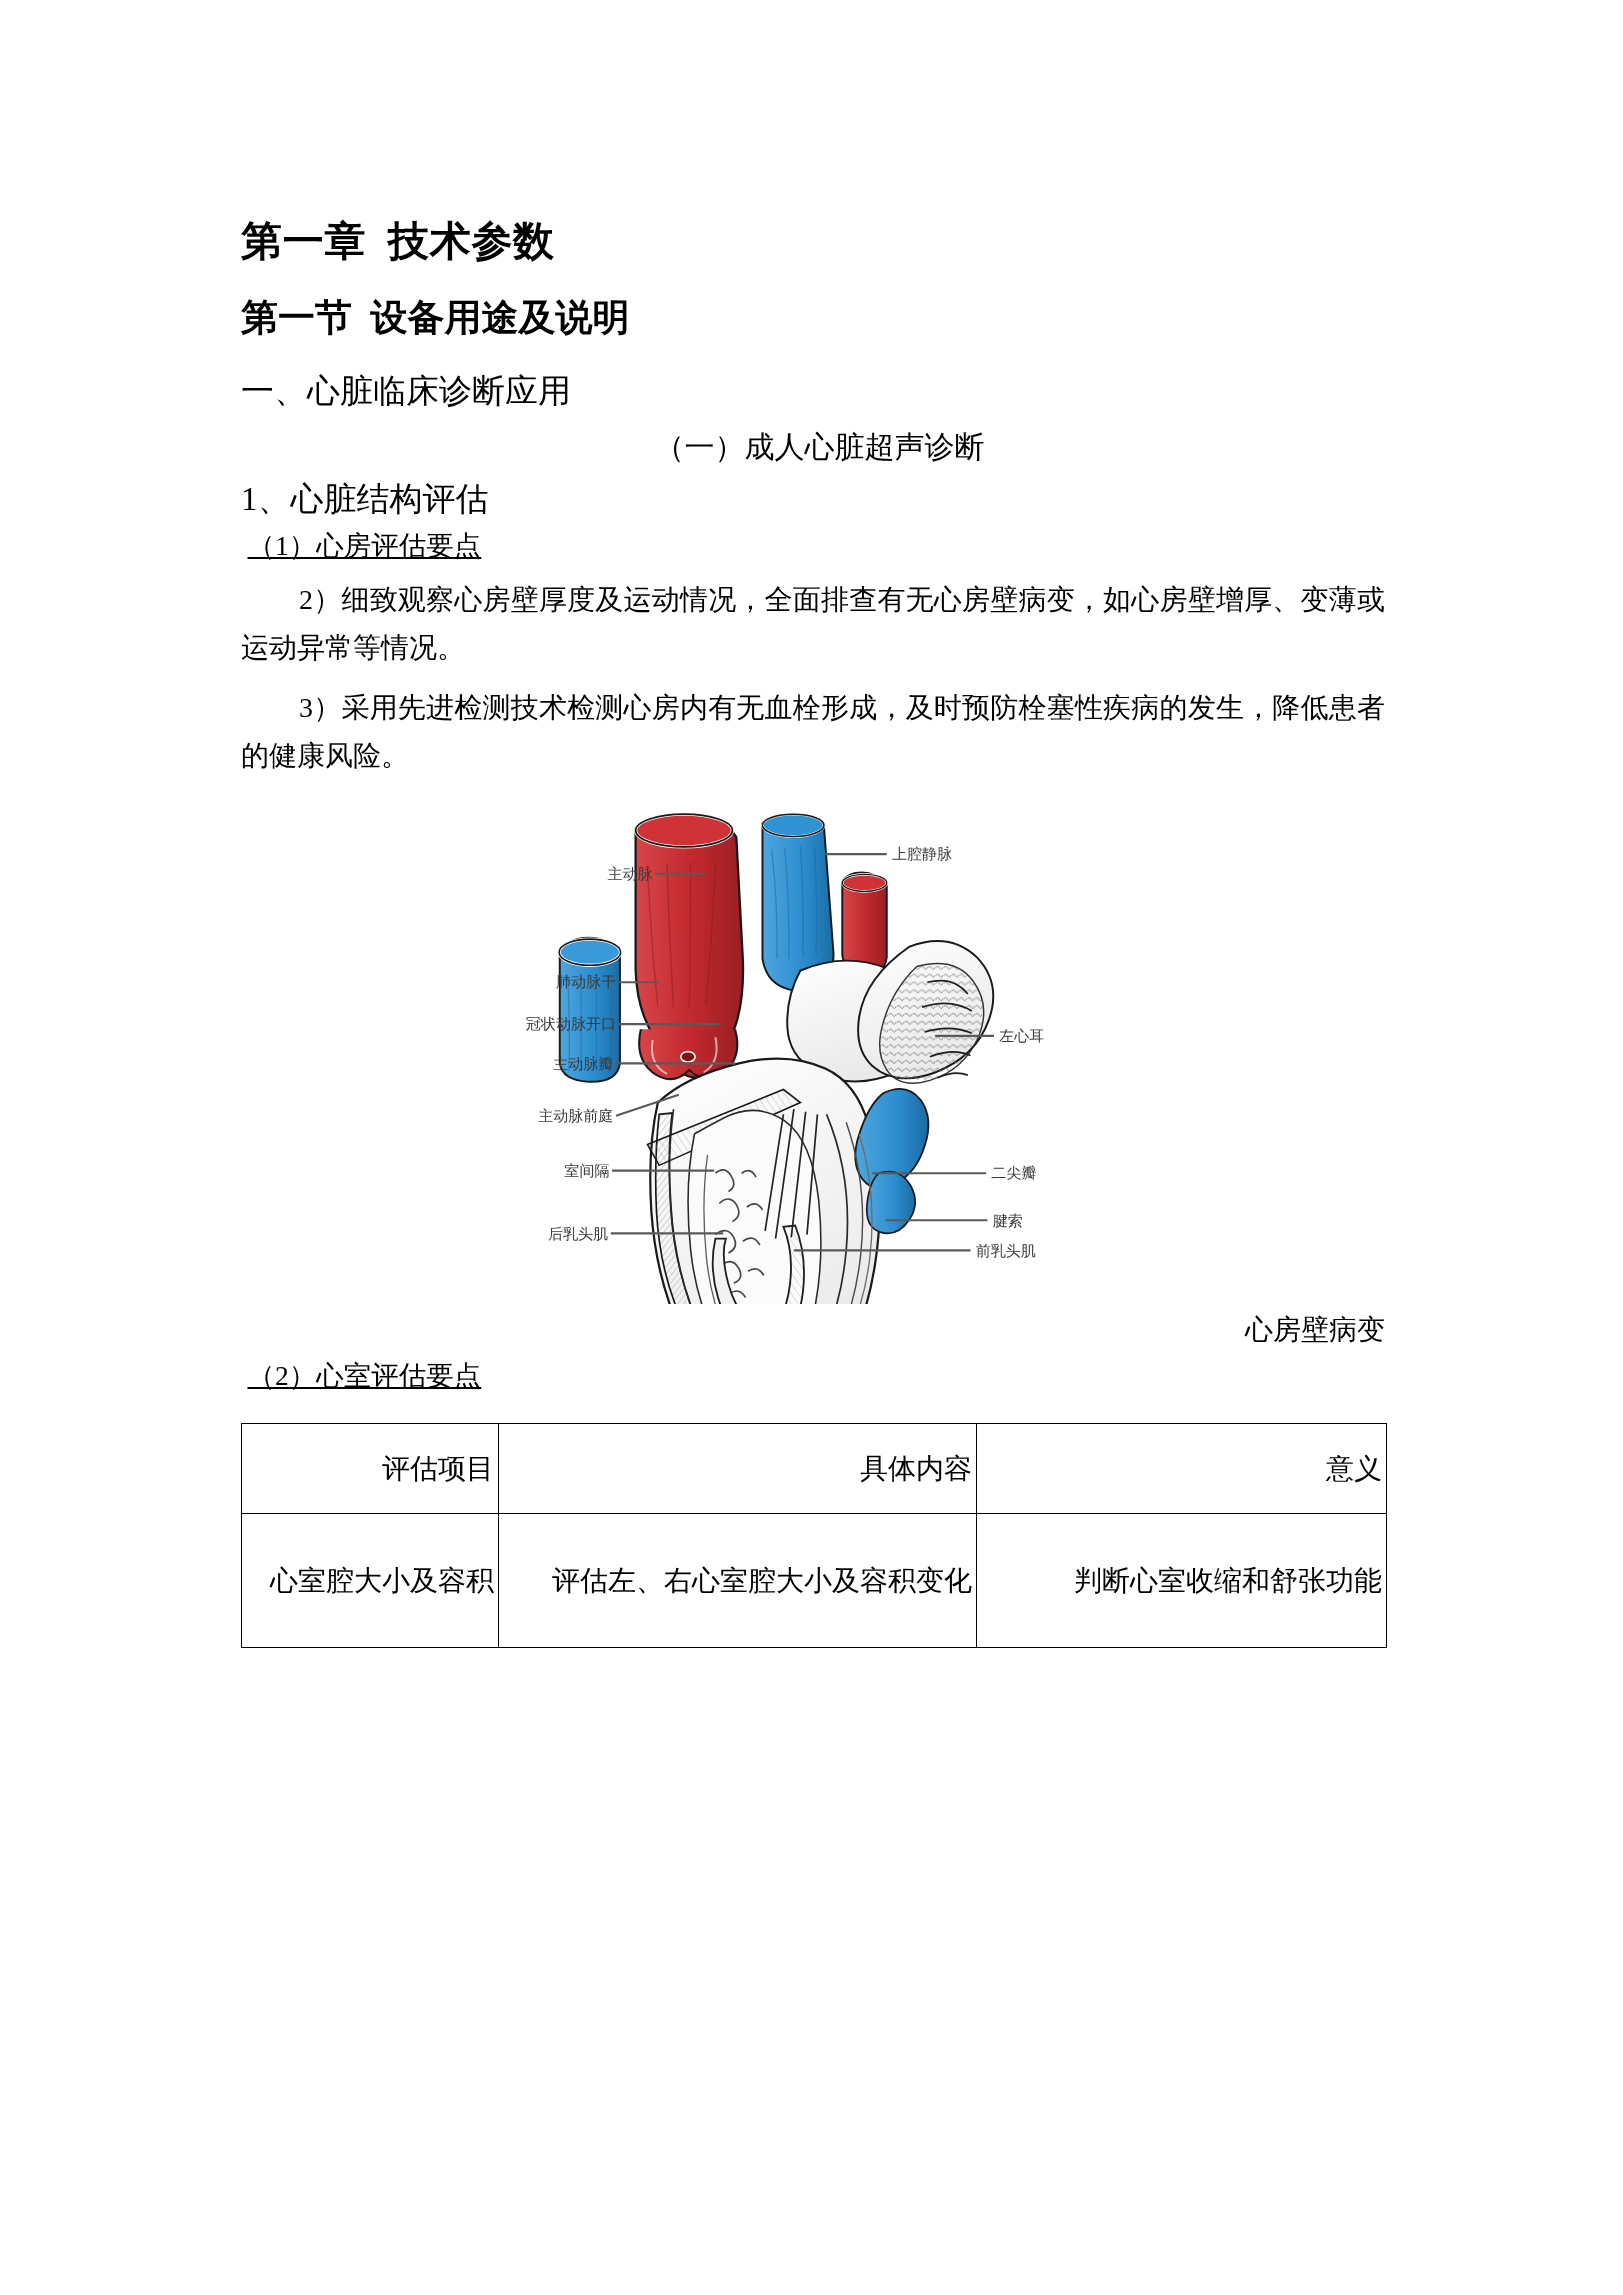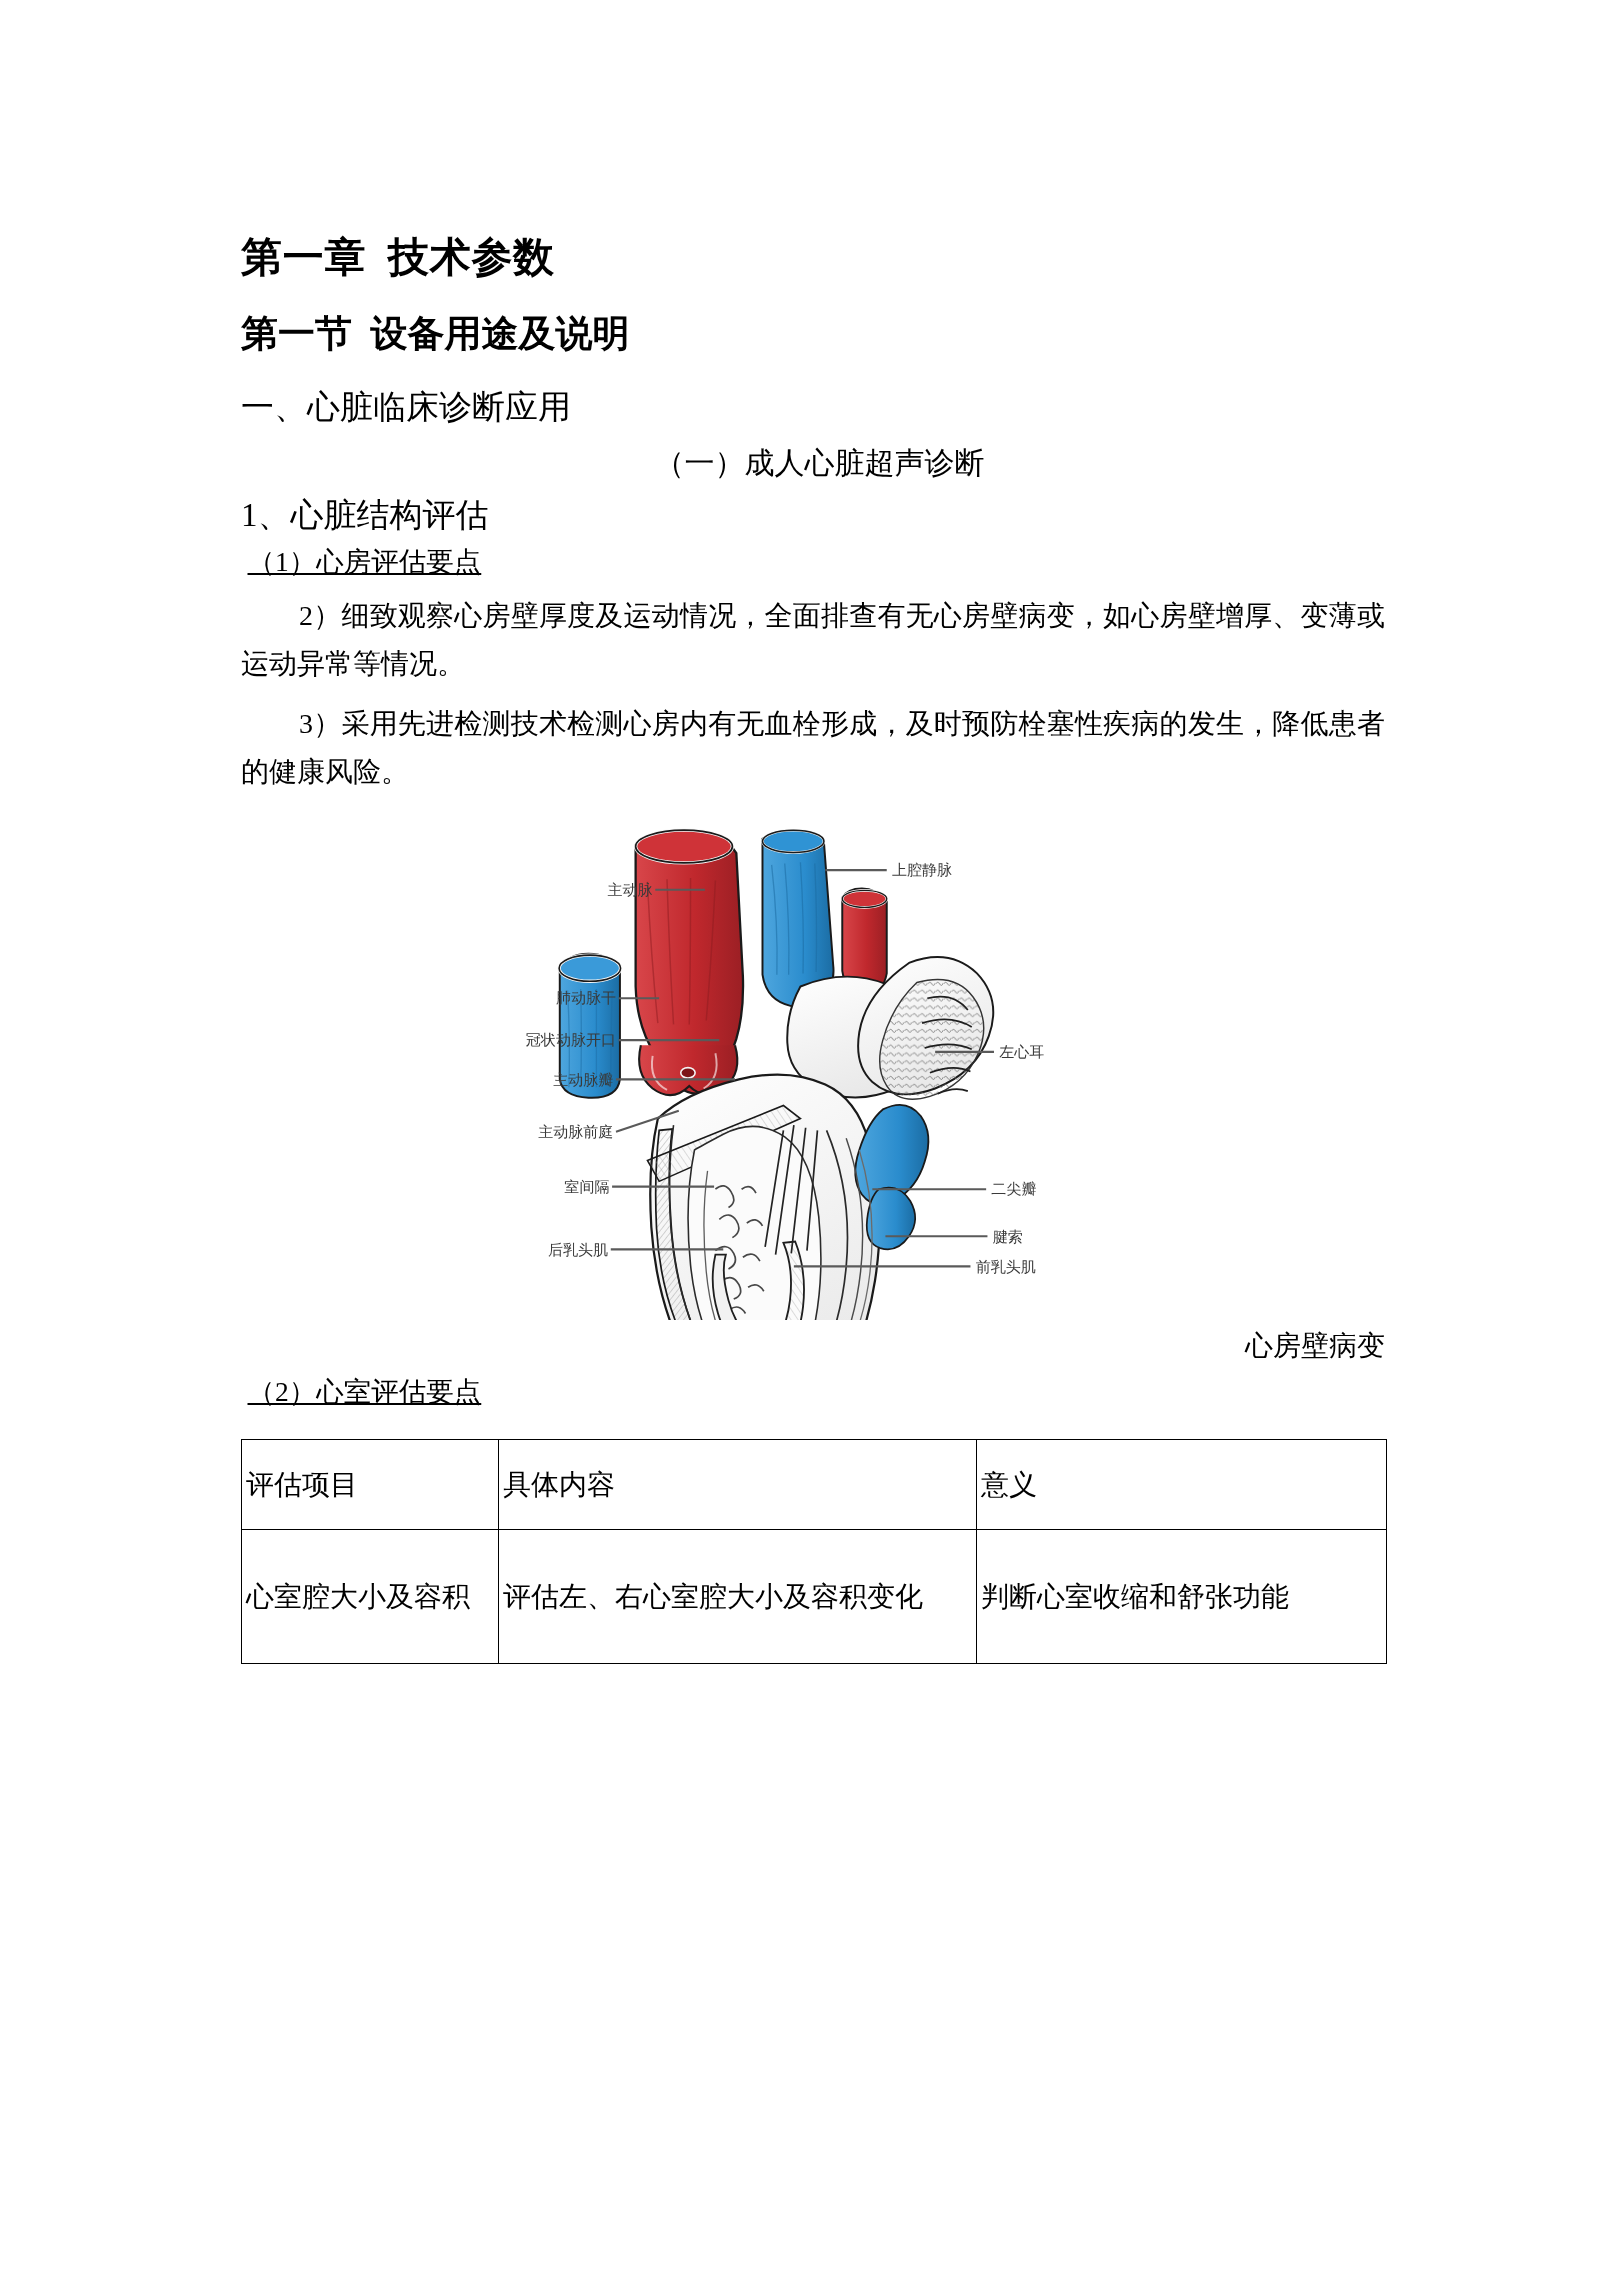--- a/index.html
+++ b/index.html
@@ -16,21 +16,21 @@
     position: relative;
     width: 1623px;
     height: 2295px;
     background: #ffffff;
     margin: 0 auto;
     overflow: hidden;
   }
   .content {
     position: absolute;
     left: 241px;
-    top: 16px;
+    top: 0;
     width: 1144px;
   }
 
   
   .h-chapter {
     font-size: 41px;
     font-weight: bold;
     letter-spacing: 0.7px;
     margin: 0;
     padding-top: 216px;
@@ -116,21 +116,21 @@
   }
   table.assess {
     border-collapse: collapse;
     width: 1144px;
     table-layout: fixed;
     font-size: 28px;
   }
   table.assess th,
   table.assess td {
     border: 1.3px solid #000000;
-    text-align: left;
+    text-align: right;
     vertical-align: middle;
     line-height: 1.55;
     padding: 6.5px 3.9px;
     font-weight: normal;
   }
   table.assess thead th {
     height: 76px;
   }
   table.assess tbody td {
     height: 120px;

